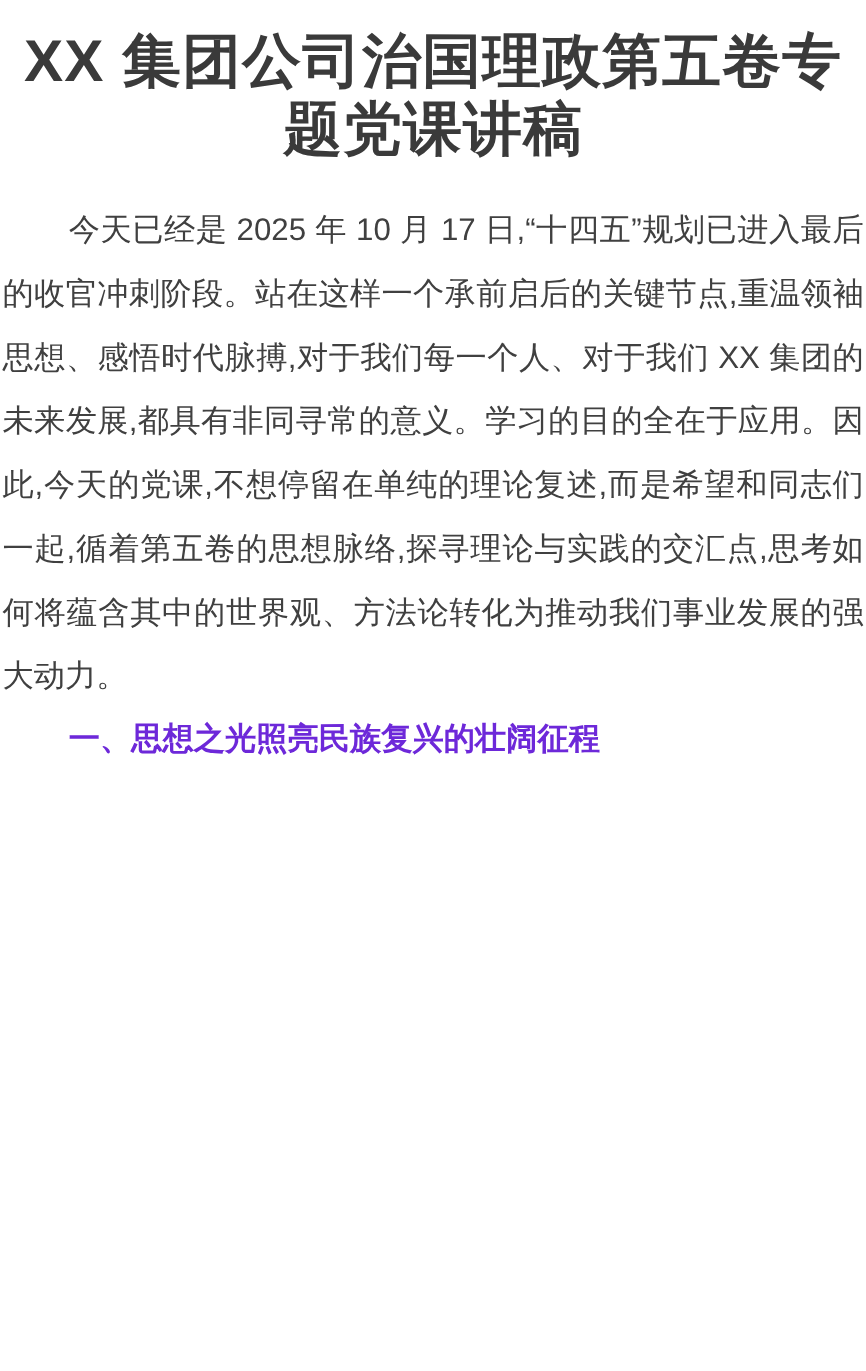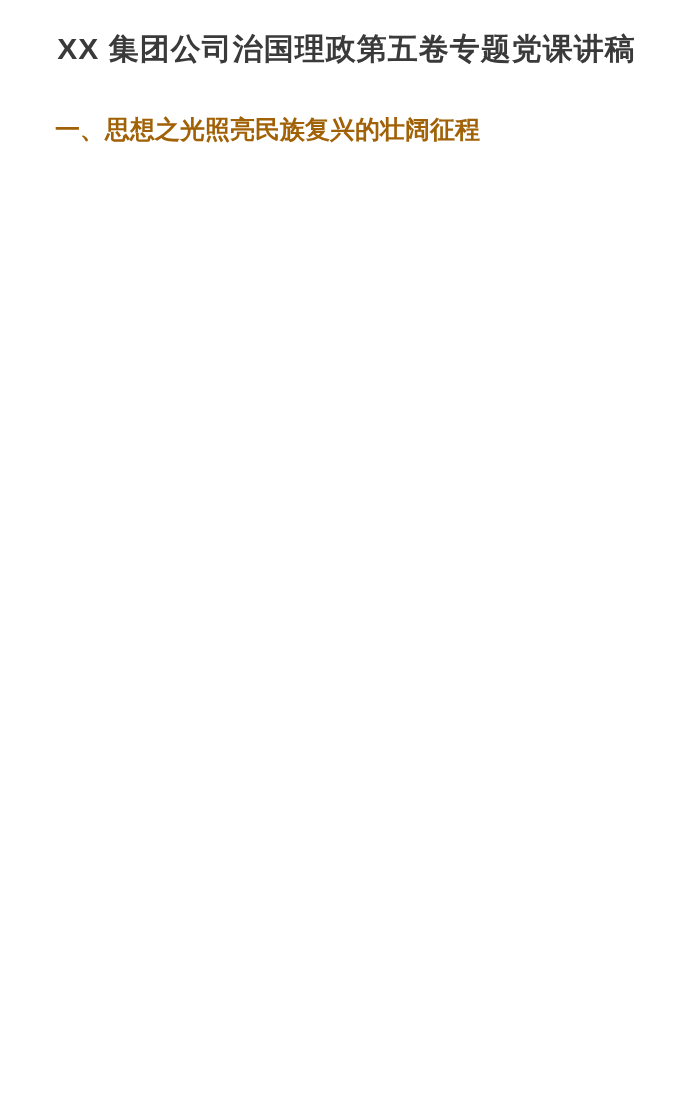--- a/index.html
+++ b/index.html
@@ -15,21 +15,21 @@
   }
   .doc {
     width: 693px;
     height: 1097px;
     box-sizing: border-box;
     padding: 0 2px;
     background: #ffffff;
   }
   .doc-title {
     margin: 22px 6px 0 6px;
-    font-size: 30px;
+    font-size: 47px;
     line-height: 54px;
     font-weight: 700;
     letter-spacing: 1px;
     text-align: center;
     color: #3a3a3a;
   }
   .doc-body {
     margin-top: 29px;
     font-size: 25px;
     line-height: 51px;
@@ -45,29 +45,30 @@
   }
   .para-gap {
     margin-top: 8px !important;
   }
   .section-heading {
     margin: 10px 0 0 0;
     font-size: 25px;
     line-height: 48px;
     font-weight: 700;
     text-indent: 53px;
-    color: #a16207;
+    color: #6d28d9;
   }
 </style>
 </head>
 <body>
 
 <div class="doc">
   <h1 class="doc-title">XX 集团公司治国理政第五卷专题党课讲稿</h1>
 
   <div class="doc-body">
 
 
 
+    <p class="para-indent para-gap">今天已经是 2025 年 10 月 17 日,“十四五”规划已进入最后的收官冲刺阶段。站在这样一个承前启后的关键节点,重温领袖思想、感悟时代脉搏,对于我们每一个人、对于我们 XX 集团的未来发展,都具有非同寻常的意义。学习的目的全在于应用。因此,今天的党课,不想停留在单纯的理论复述,而是希望和同志们一起,循着第五卷的思想脉络,探寻理论与实践的交汇点,思考如何将蕴含其中的世界观、方法论转化为推动我们事业发展的强大动力。</p>
 
     <p class="section-heading">一、思想之光照亮民族复兴的壮阔征程</p>
   </div>
 </div>
 
 </body></html>

